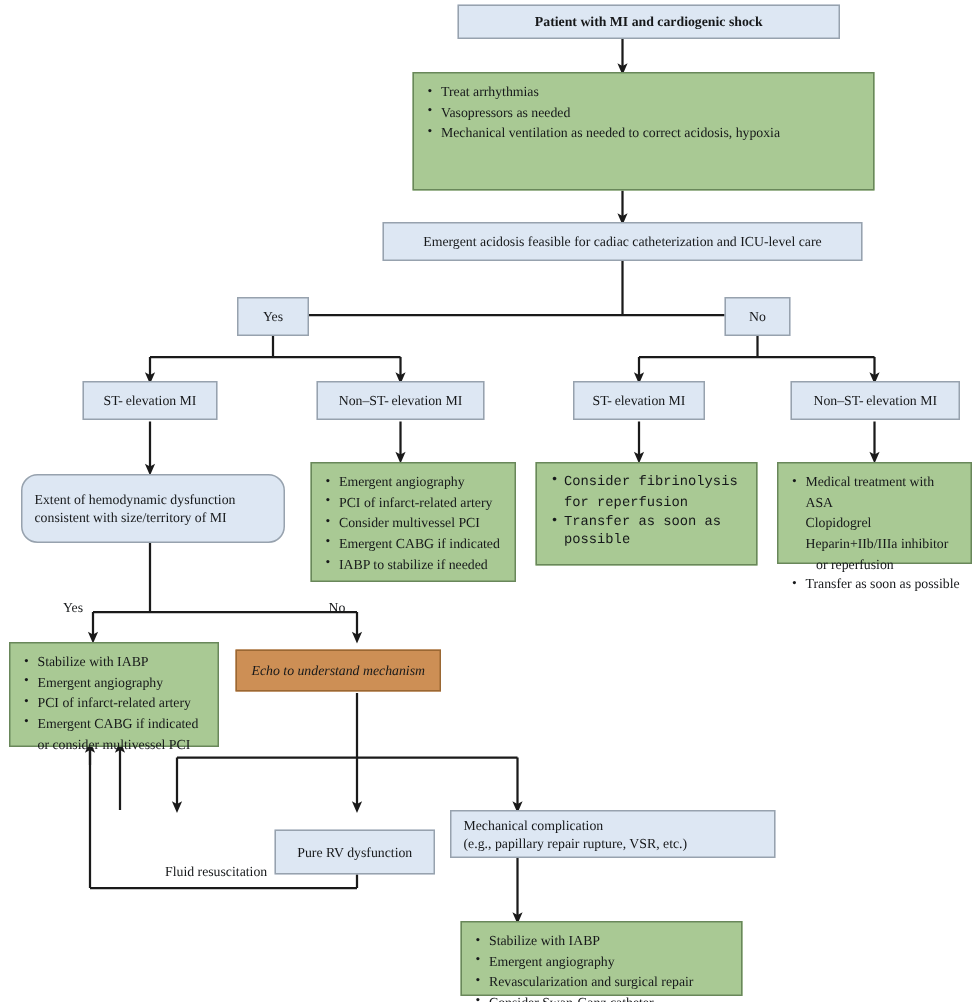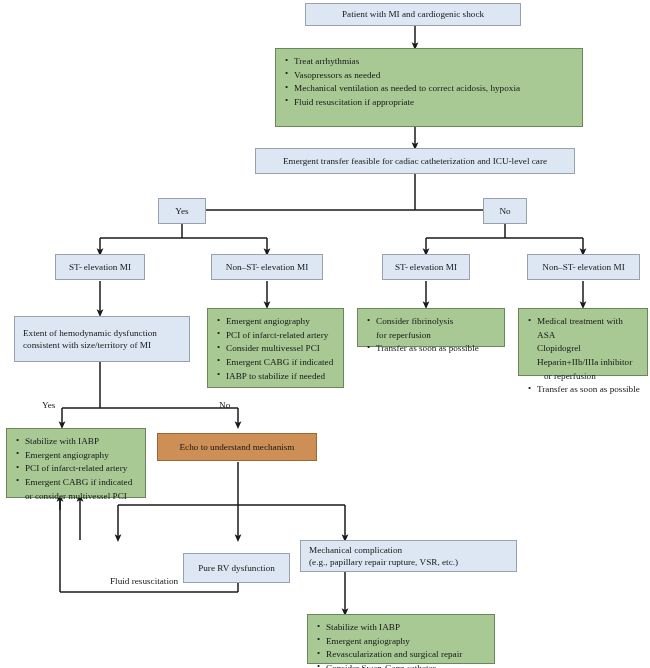--- a/index.html
+++ b/index.html
@@ -150,35 +150,34 @@
 
       <line x1="238" y1="572" x2="238" y2="592"></line>
       <line x1="60" y1="592" x2="238" y2="592"></line>
       <line x1="60" y1="592" x2="60" y2="500"></line>
       <line x1="60" y1="510" x2="60" y2="498" marker-end="url(#arr)"></line>
 
       <line x1="345" y1="572" x2="345" y2="612" marker-end="url(#arr)"></line>
     </g>
   </svg>
 
-  <div class="node blue center" style="left:305px; top:3px; width:216px; height:23px;">
+  <div class="node blue center" style="left:305px; top:3px; width:255px; height:23px;font-weight:bold;">
     <span>Patient with MI and cardiogenic shock</span>
   </div>
 
   <div class="node green bullets" style="left:275px; top:48px; width:308px; height:79px;">
     <ul>
       <li class="bulleted">Treat arrhythmias</li>
       <li class="bulleted">Vasopressors as needed</li>
       <li class="bulleted">Mechanical ventilation as needed to correct acidosis, hypoxia</li>
-      <li class="bulleted">Fluid resuscitation if appropriate</li>
     </ul>
   </div>
 
   <div class="node blue center" style="left:255px; top:148px; width:320px; height:26px;">
-    <span>Emergent transfer feasible for cadiac catheterization and ICU-level care</span>
+    <span>Emergent acidosis feasible for cadiac catheterization and ICU-level care</span>
   </div>
 
   <div class="node blue center" style="left:158px; top:198px; width:48px; height:26px;">
     <span>Yes</span>
   </div>
 
   <div class="node blue center" style="left:483px; top:198px; width:44px; height:26px;">
     <span>No</span>
   </div>
 
@@ -191,36 +190,36 @@
   </div>
 
   <div class="node blue center" style="left:382px; top:254px; width:88px; height:26px;">
     <span>ST- elevation MI</span>
   </div>
 
   <div class="node blue center" style="left:527px; top:254px; width:113px; height:26px;">
     <span>Non–ST- elevation MI</span>
   </div>
 
-  <div class="node blue centerleft" style="left:14px; top:316px; width:176px; height:46px;">
+  <div class="node blue centerleft" style="left:14px; top:316px; width:176px; height:46px;border-radius:11px;">
     <span>Extent of hemodynamic dysfunction</span>
     <span>consistent with size/territory of MI</span>
   </div>
 
   <div class="node green bullets" style="left:207px; top:308px; width:137px; height:80px;">
     <ul>
       <li class="bulleted">Emergent angiography</li>
       <li class="bulleted">PCI of infarct-related artery</li>
       <li class="bulleted">Consider multivessel PCI</li>
       <li class="bulleted">Emergent CABG if indicated</li>
       <li class="bulleted">IABP to stabilize if needed</li>
     </ul>
   </div>
 
-  <div class="node green bullets" style="left:357px; top:308px; width:148px; height:39px;">
+  <div class="node green bullets" style="left:357px; top:308px; width:148px; height:69px;font-family:Liberation Mono, monospace;">
     <ul>
       <li class="bulleted">Consider fibrinolysis</li>
       <li class="nobullet">for reperfusion</li>
       <li class="bulleted">Transfer as soon as possible</li>
     </ul>
   </div>
 
   <div class="node green bullets" style="left:518px; top:308px; width:130px; height:68px;">
     <ul>
       <li class="bulleted">Medical treatment with</li>
@@ -238,21 +237,21 @@
   <div class="node green bullets" style="left:6px; top:428px; width:140px; height:70px;">
     <ul>
       <li class="bulleted">Stabilize with IABP</li>
       <li class="bulleted">Emergent angiography</li>
       <li class="bulleted">PCI of infarct-related artery</li>
       <li class="bulleted">Emergent CABG if indicated</li>
       <li class="nobullet">or consider multivessel PCI</li>
     </ul>
   </div>
 
-  <div class="node orange center" style="left:157px; top:433px; width:160px; height:28px;">
+  <div class="node orange center" style="left:157px; top:433px; width:137px; height:28px;font-style:italic;">
     <span>Echo to understand mechanism</span>
   </div>
 
 
   <div class="node blue center" style="left:183px; top:553px; width:107px; height:30px;">
     <span>Pure RV dysfunction</span>
   </div>
 
   <div class="node blue centerleft" style="left:300px; top:540px; width:217px; height:32px;">
     <span>Mechanical complication</span>

